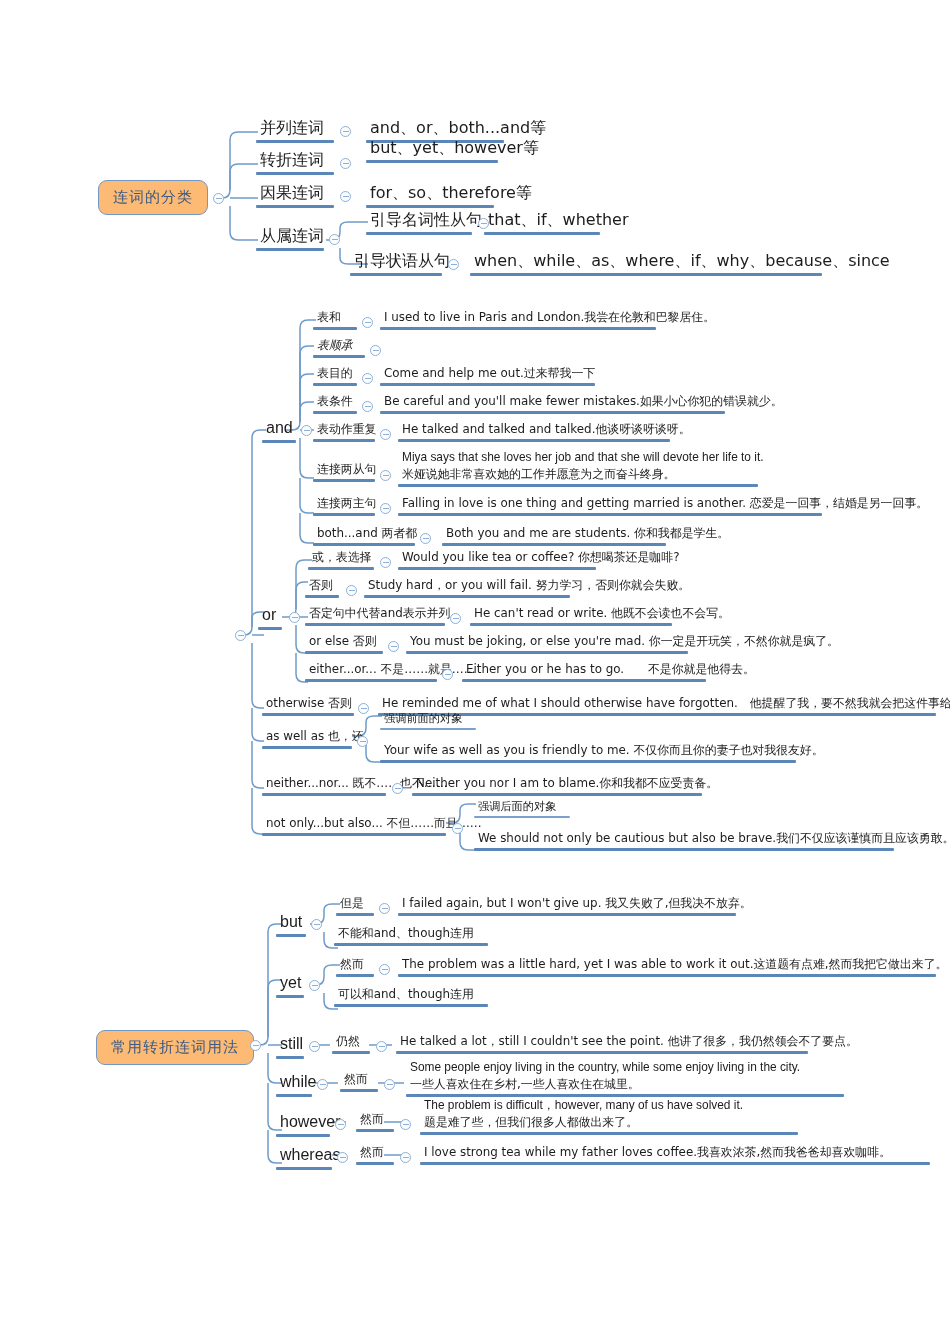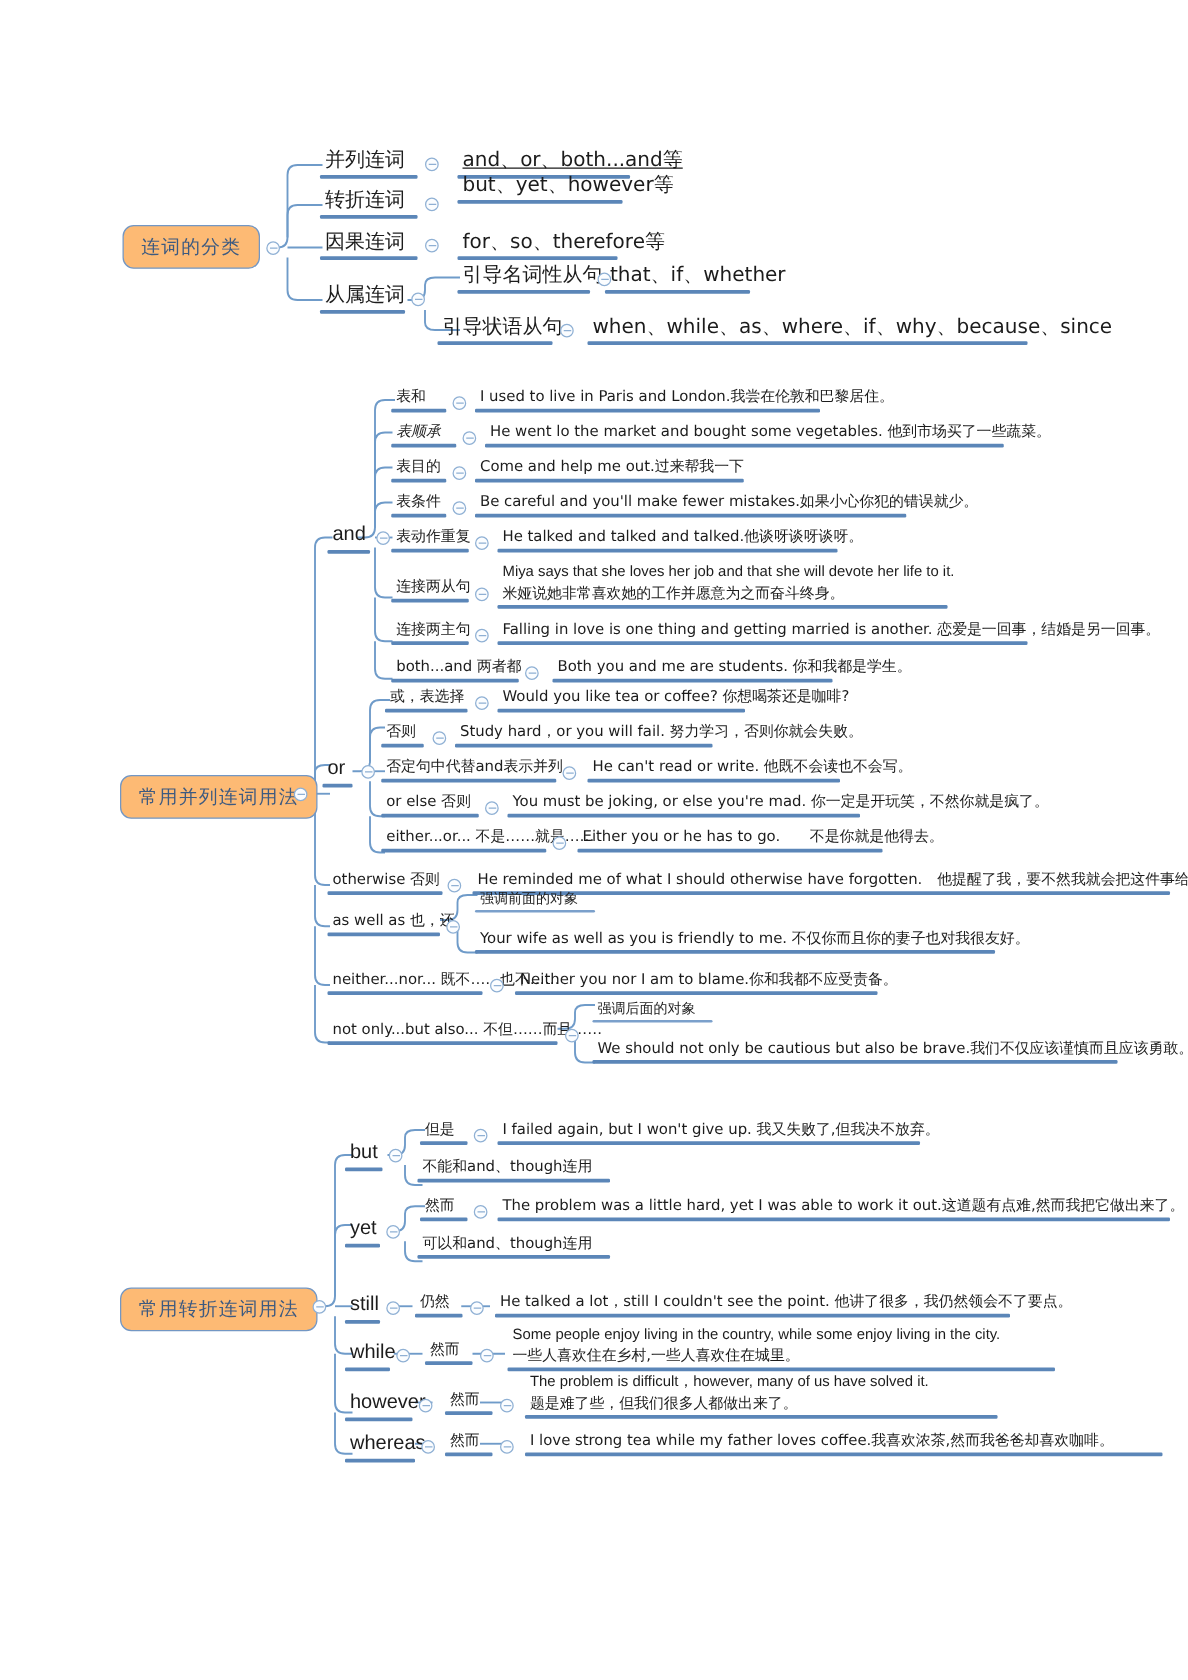--- a/index.html
+++ b/index.html
@@ -135,21 +135,21 @@
   </svg>
 
   <div class="root cn" style="left:98px;top:180px;">连词的分类</div>
   <div class="handle" style="left:213px;top:193px;"></div>
 
   <div class="node s13 cn" style="left:256px;top:118px;width:78px;">
     <span class="txt">并列连词</span>
       <span class="ul"></span>
   </div>
   <div class="handle" style="left:340px;top:126px;"></div>
-  <div class="node s13" style="left:366px;top:118px;width:138px;text-decoration:underline;">
+  <div class="node s13" style="left:366px;top:118px;width:138px;">
     <span class="txt cn">and、or、both...and等</span>
       <span class="ul"></span>
   </div>
 
   <div class="node s13 cn" style="left:256px;top:150px;width:78px;">
     <span class="txt">转折连词</span>
       <span class="ul"></span>
   </div>
   <div class="handle" style="left:340px;top:158px;"></div>
   <div class="node s13" style="left:366px;top:138px;width:132px;">
@@ -186,21 +186,20 @@
   <div class="node s13 cn" style="left:350px;top:251px;width:92px;">
     <span class="txt">引导状语从句</span>
       <span class="ul"></span>
   </div>
   <div class="handle" style="left:448px;top:259px;"></div>
   <div class="node s13" style="left:470px;top:251px;width:352px;">
     <span class="txt cn">when、while、as、where、if、why、because、since</span>
       <span class="ul"></span>
   </div>
 
-  <div class="root cn" style="left:96px;top:620px;">常用并列连词用法</div>
   <div class="handle" style="left:235px;top:630px;"></div>
 
   <div class="node s13" style="left:262px;top:418px;width:34px;">
     <span class="txt">and</span>
       <span class="ul"></span>
   </div>
   <div class="handle" style="left:301px;top:425px;"></div>
 
   <div class="node s12 cn" style="left:313px;top:310px;width:44px;">
     <span class="txt">表和</span>
@@ -210,24 +209,20 @@
   <div class="node s12" style="left:380px;top:310px;width:276px;">
     <span class="txt cn">I used to live in Paris and London.我尝在伦敦和巴黎居住。</span>
       <span class="ul"></span>
   </div>
 
   <div class="node s12 cn" style="left:313px;top:338px;width:52px;font-style:italic;">
     <span class="txt">表顺承</span>
       <span class="ul"></span>
   </div>
   <div class="handle" style="left:370px;top:345px;"></div>
-  <div class="node s12" style="left:388px;top:338px;width:415px;">
-    <span class="txt cn">He went lo the market and bought some vegetables. 他到市场买了一些蔬菜。</span>
-      <span class="ul"></span>
-  </div>
 
   <div class="node s12 cn" style="left:313px;top:366px;width:44px;">
     <span class="txt">表目的</span>
       <span class="ul"></span>
   </div>
   <div class="handle" style="left:362px;top:373px;"></div>
   <div class="node s12" style="left:380px;top:366px;width:215px;">
     <span class="txt cn">Come and help me out.过来帮我一下</span>
       <span class="ul"></span>
   </div>

